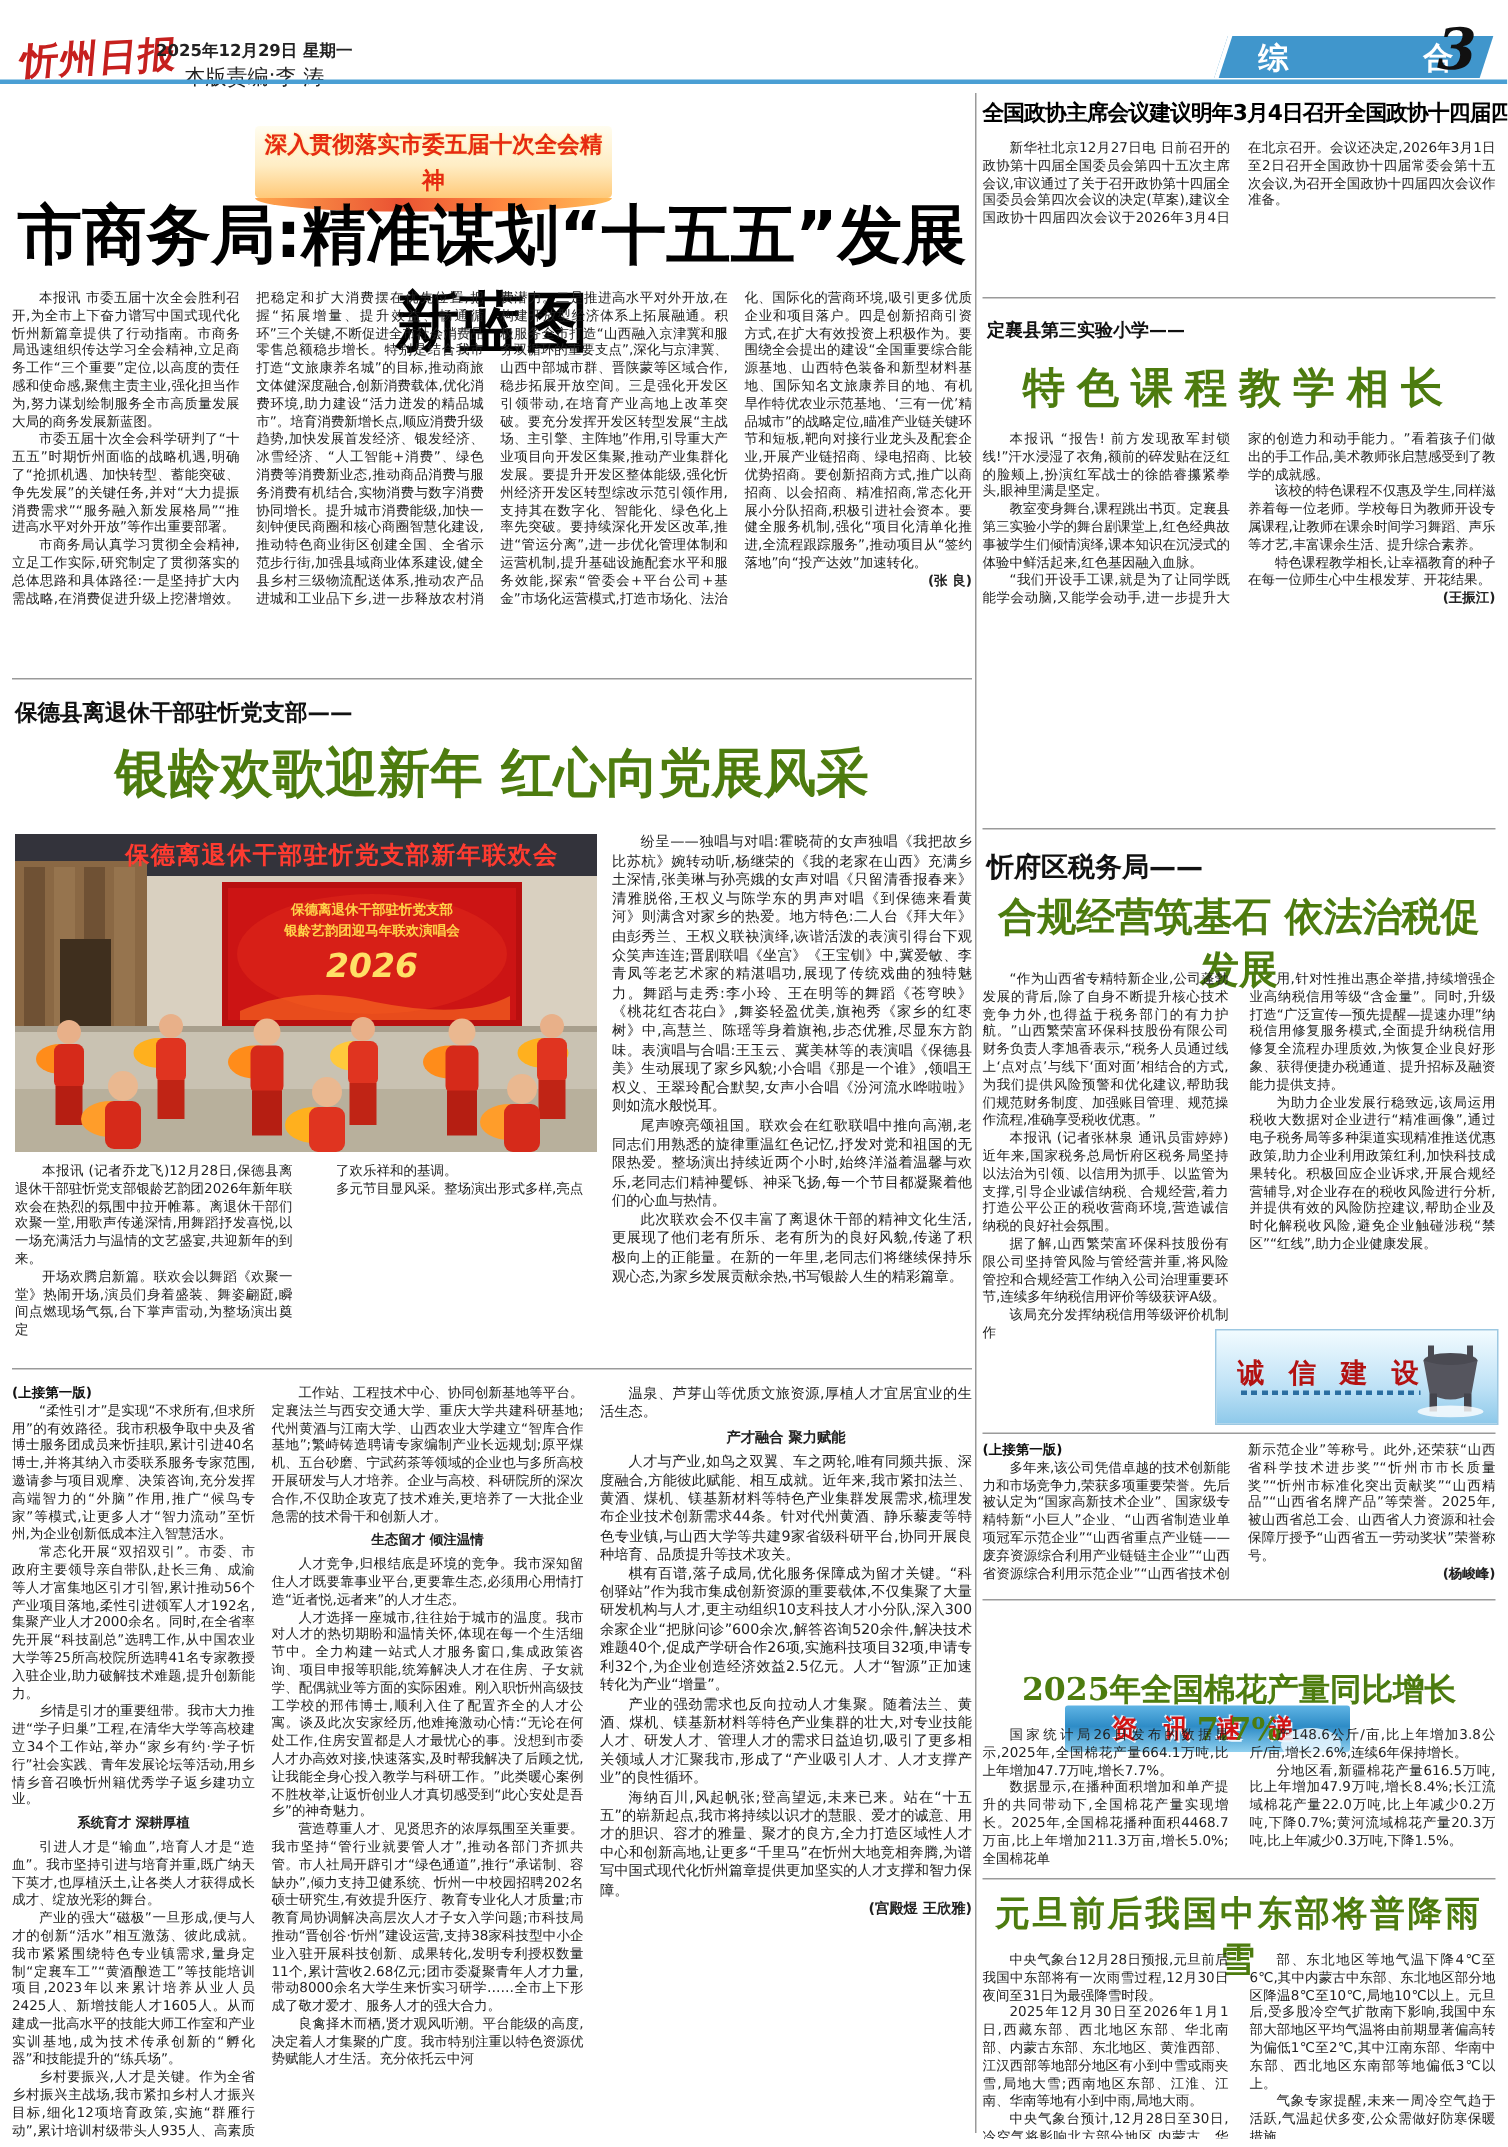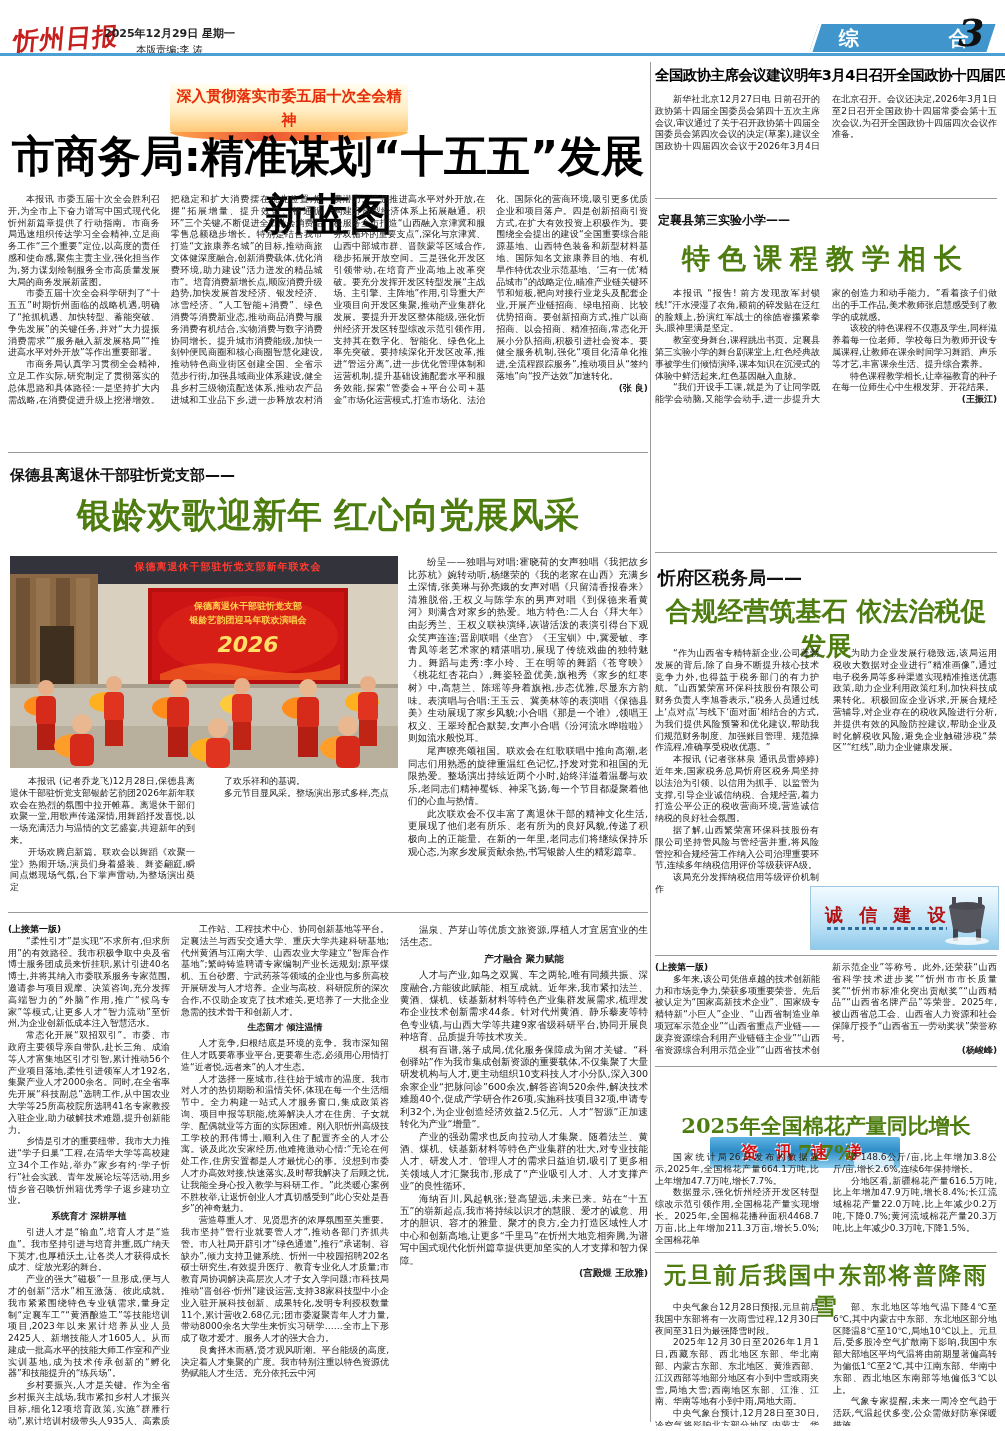--- a/index.html
+++ b/index.html
@@ -12,21 +12,21 @@
   .sig{text-align:right;text-indent:0 !important;font-weight:bold;}
   .cols2{column-count:2;column-gap:12px;}
   .cols4{column-count:4;column-gap:11px;}
   .kicker{font-weight:bold;color:#111;}
   .subhead{text-align:center;font-weight:bold;text-indent:0 !important;margin:4px 0 !important;}
   .rule-h{background:#9a9a9a;height:1px;}
   .rule-v{background:#9a9a9a;width:1px;}
   
   .logo{font-size:25px;font-weight:bold;color:#c6201e;transform:skewX(-8deg) rotate(-3deg);letter-spacing:1px;}
   .hdr-date{font-size:11px;font-weight:bold;color:#222;}
-  .hdr-ed{font-size:10px;color:#222;text-align:center;margin-top:2px;}
+  .hdr-ed{font-size:14px;color:#222;text-align:center;margin-top:2px;}
   .sec-badge{background:#4096cc;color:#fff;display:flex;align-items:center;justify-content:space-between;
     padding:0 22px;font-size:20px;font-weight:bold;transform:skewX(-18deg);border-left:3px solid #fff;}
   .sec-badge span{display:inline-block;transform:skewX(18deg);}
   .pagenum{font-size:38px;font-weight:bold;font-style:italic;font-family:"DejaVu Serif",serif;color:#111;}
   .hdr-rule{background:#4a9fd4;height:3px;}
   
   .theme-banner{background:linear-gradient(180deg,#fffdf0 0%,#ffedc4 55%,#ffc978 100%);
     text-align:center;font-size:15px;font-weight:bold;color:#e62a12;line-height:24px;
     text-shadow:0 0 2px #ffe98a;border-radius:3px;}
   .theme-wave{height:9px;border-radius:0 0 40% 40%/0 0 100% 100%;
@@ -132,21 +132,21 @@
           <circle cx="72" cy="168" r="10" fill="#eab890"></circle>
           <rect x="60" y="178" width="24" height="32" rx="6" fill="#d62a1a"></rect>
         <ellipse cx="200" cy="194" rx="20" ry="12" fill="#ffb01e"></ellipse>
           <circle cx="208" cy="172" r="10" fill="#eab890"></circle>
           <rect x="196" y="182" width="24" height="30" rx="6" fill="#e03420"></rect>
         <ellipse cx="330" cy="192" rx="20" ry="12" fill="#ff9d2a"></ellipse>
           <circle cx="338" cy="170" r="10" fill="#eab890"></circle>
           <rect x="326" y="180" width="24" height="32" rx="6" fill="#d62a1a"></rect>
       </g>
     </svg>
-    <div class="abs" style="left:0;top:4px;width:436px;text-align:center;color:#ff3b30;font-size:10px;font-weight:bold;letter-spacing:1px;">保德离退休干部驻忻党支部新年联欢会</div>
+    <div class="abs" style="left:0;top:4px;width:436px;text-align:center;color:#ff3b30;font-size:16px;font-weight:bold;letter-spacing:1px;">保德离退休干部驻忻党支部新年联欢会</div>
     <div class="abs" style="left:140px;top:44px;width:196px;text-align:center;color:#ffd24a;font-size:9px;font-weight:bold;">保德离退休干部驻忻党支部</div>
     <div class="abs" style="left:140px;top:58px;width:196px;text-align:center;color:#ffd24a;font-size:9px;font-weight:bold;">银龄艺韵团迎马年联欢演唱会</div>
     <div class="abs" style="left:140px;top:76px;width:196px;text-align:center;color:#ffe066;font-size:22px;font-weight:bold;font-style:italic;">2026</div>
   </div>
 
   <div class="abs body-txt" style="left:10px;top:776px;width:185px;height:130px;overflow:hidden;">
     <div>
         <p>本报讯  (记者乔龙飞)12月28日,保德县离退休干部驻忻党支部银龄艺韵团2026年新年联欢会在热烈的氛围中拉开帷幕。离退休干部们欢聚一堂,用歌声传递深情,用舞蹈抒发喜悦,以一场充满活力与温情的文艺盛宴,共迎新年的到来。</p>
         <p>开场欢腾启新篇。联欢会以舞蹈《欢聚一堂》热闹开场,演员们身着盛装、舞姿翩跹,瞬间点燃现场气氛,台下掌声雷动,为整场演出奠定</p>
       </div>
@@ -234,20 +234,21 @@
   <div class="abs body-txt" style="left:655px;top:648px;width:164px;height:300px;overflow:hidden;">
     <div>
         <p>“作为山西省专精特新企业,公司蓬勃发展的背后,除了自身不断提升核心技术竞争力外,也得益于税务部门的有力护航。”山西繁荣富环保科技股份有限公司财务负责人李旭香表示,“税务人员通过线上‘点对点’与线下‘面对面’相结合的方式,为我们提供风险预警和优化建议,帮助我们规范财务制度、加强账目管理、规范操作流程,准确享受税收优惠。”</p>
         <p>本报讯  (记者张林泉  通讯员雷婷婷)近年来,国家税务总局忻府区税务局坚持以法治为引领、以信用为抓手、以监管为支撑,引导企业诚信纳税、合规经营,着力打造公平公正的税收营商环境,营造诚信纳税的良好社会氛围。</p>
         <p>据了解,山西繁荣富环保科技股份有限公司坚持管风险与管经营并重,将风险管控和合规经营工作纳入公司治理重要环节,连续多年纳税信用评价等级获评A级。</p>
         <p>该局充分发挥纳税信用等级评价机制作</p>
       </div>
   </div>
   <div class="abs body-txt" style="left:833px;top:648px;width:164px;height:234px;overflow:hidden;">
     <div>
+        <p>用,针对性推出惠企举措,持续增强企业高纳税信用等级“含金量”。同时,升级打造“广泛宣传—预先提醒—提速办理”纳税信用修复服务模式,全面提升纳税信用修复全流程办理质效,为恢复企业良好形象、获得便捷办税通道、提升招标及融资能力提供支持。</p>
         <p>为助力企业发展行稳致远,该局运用税收大数据对企业进行“精准画像”,通过电子税务局等多种渠道实现精准推送优惠政策,助力企业利用政策红利,加快科技成果转化。积极回应企业诉求,开展合规经营辅导,对企业存在的税收风险进行分析,并提供有效的风险防控建议,帮助企业及时化解税收风险,避免企业触碰涉税“禁区”“红线”,助力企业健康发展。</p>
       </div>
   </div>
 
   <div class="abs chengxin" style="left:810px;top:886px;width:187px;height:62px;">
     <div class="t">诚 信 建 设</div>
     <div class="sub"></div>
     <svg class="abs" style="right:4px;top:6px;" width="54" height="52" viewBox="0 0 54 52">
       <ellipse cx="27" cy="14" rx="18" ry="5" fill="#4a4a52"></ellipse>
       <path d="M9 14 L13 36 Q27 44 41 36 L45 14 Q27 20 9 14 Z" fill="#55555e"></path>
@@ -270,21 +271,21 @@
   <div class="abs rule-h" style="left:655px;top:1066px;width:342px;"></div>
 
   <div class="abs zixun-banner" style="left:710px;top:1073px;width:190px;height:31px;">
     <span class="t">资 讯 速 递</span>
     <span class="cloud"></span>
   </div>
   <div class="abs headline-big" style="left:655px;top:1112px;width:342px;font-size:21px;font-family:'DejaVu Serif',serif;">2025年全国棉花产量同比增长7.7%</div>
   <div class="abs body-txt" style="left:655px;top:1152px;width:164px;height:94px;overflow:hidden;">
     <div>
         <p>国家统计局26日发布的数据显示,2025年,全国棉花产量664.1万吨,比上年增加47.7万吨,增长7.7%。</p>
-        <p>数据显示,强化忻州经济开发区转型综改示范引领作用,全国棉花产量实现增长。2025年,全国棉花播种面积4468.7万亩,比上年增加211.3万亩,增长5.0%;全国棉花单</p>
+        <p>数据显示,在播种面积增加和单产提升的共同带动下,全国棉花产量实现增长。2025年,全国棉花播种面积4468.7万亩,比上年增加211.3万亩,增长5.0%;全国棉花单</p>
       </div>
   </div>
   <div class="abs body-txt" style="left:833px;top:1152px;width:164px;height:94px;overflow:hidden;">
     <div>
         <p>产148.6公斤/亩,比上年增加3.8公斤/亩,增长2.6%,连续6年保持增长。</p>
         <p>分地区看,新疆棉花产量616.5万吨,比上年增加47.9万吨,增长8.4%;长江流域棉花产量22.0万吨,比上年减少0.2万吨,下降0.7%;黄河流域棉花产量20.3万吨,比上年减少0.3万吨,下降1.5%。</p>
       </div>
   </div>
   <div class="abs rule-h" style="left:655px;top:1252px;width:342px;"></div>
 

